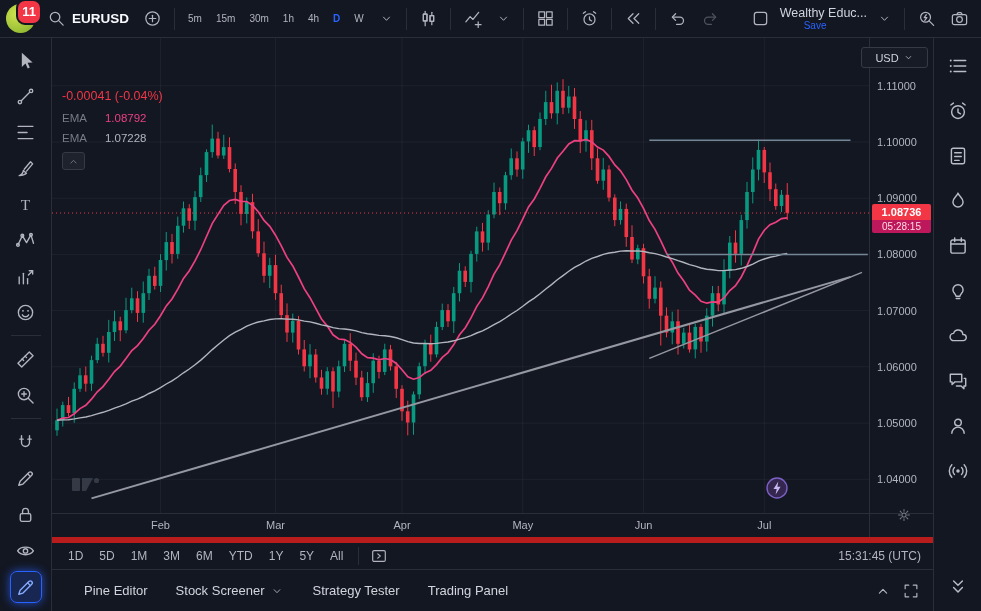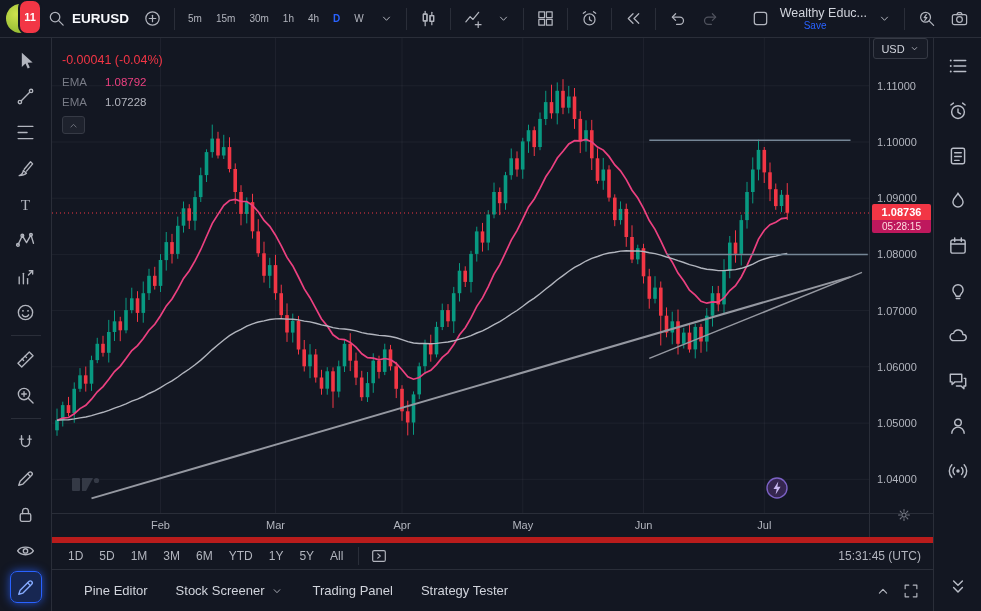--- a/index.html
+++ b/index.html
@@ -11,22 +11,22 @@
   .topbar{height:38px;min-height:38px;display:flex;align-items:center;justify-content:space-between;
           border-bottom:1px solid #2a2e39;padding:0 6px;gap:4px;overflow:hidden}
   .tb-left,.tb-right{display:flex;align-items:center;gap:2px;height:100%}
   .tb-btn{display:flex;align-items:center;gap:6px;background:none;border:none;color:#b2b5be;height:30px;
           padding:0 6px;border-radius:4px;font-size:12.5px;font-family:inherit;cursor:pointer;white-space:nowrap}
   .ic{display:flex;align-items:center;justify-content:center}
   .ic svg{width:19px;height:19px;display:block}
   .sep{width:1px;height:22px;background:#2a2e39;margin:0 4px;flex:none}
   .avatar{position:relative;width:29px;height:29px;min-width:29px;border-radius:50%;cursor:pointer;border:none;
           background:radial-gradient(circle at 35% 35%, #cfe24e, #7fae2a);margin-right:4px}
-  .avatar-badge{position:absolute;top:-5px;right:-7px;background:#f23645;color:#fff;font-size:11px;font-weight:bold;
-          border-radius:9px;padding:10px 4px;border:2px solid #131722;line-height:1.1}
+  .avatar-badge{position:absolute;top:-5px;right:-7px;background:#f23645;color:#fff;font-size:13px;font-weight:bold;
+          border-radius:9px;padding:4px 4px;border:2px solid #131722;line-height:1.1}
   .symbol-label{font-size:13.5px;font-weight:bold;color:#f8f9fd}
   .tf-btn{background:none;border:none;color:#b2b5be;font-size:10px;font-family:inherit;height:28px;padding:0 7px;
           border-radius:4px;cursor:pointer}
   .tf-btn.active{color:#2962ff;font-weight:bold}
   .caret-btn svg{width:15px;height:15px}
   .disabled{color:#50535e !important}
   .layout-name{display:flex;flex-direction:column;align-items:flex-start;line-height:1.15;margin:3px 2px;cursor:pointer}
   .layout-name .nm{font-size:12.5px;color:#d1d4dc;white-space:nowrap}
   .layout-name .save{font-size:10px;color:#2962ff;margin-left:24px;cursor:pointer}
 
@@ -47,21 +47,21 @@
   #chart-svg{position:absolute;left:0;top:0}
 
   .legend{position:absolute;left:10px;top:15px;z-index:3}
   .lg-change{font-size:12.5px;margin-bottom:9px}
   .lg-row{display:flex;gap:18px;font-size:11.5px;margin-bottom:8px;cursor:pointer}
   .lg-lab{color:#787b86}
   .lg-collapse{margin-top:2px;width:23px;height:18px;background:#1e222d;border:1px solid #363a45;border-radius:3px;
           color:#787b86;display:flex;align-items:center;justify-content:center;cursor:pointer;padding:0}
   .lg-collapse svg{width:13px;height:13px}
 
-  .usd-btn{position:absolute;top:0;right:5px;width:55px;height:21px;background:#171b26;border:1px solid #363a45;
+  .usd-btn{position:absolute;top:9px;right:5px;width:67px;height:21px;background:#171b26;border:1px solid #363a45;
           border-radius:3px;color:#d1d4dc;font-size:11px;font-family:inherit;display:flex;align-items:center;
           justify-content:center;gap:4px;z-index:3;cursor:pointer}
   .usd-btn svg{width:11px;height:11px}
 
   .price-tag{position:absolute;left:820px;width:59px;z-index:4;text-align:center;border-radius:2px;overflow:hidden}
   .price-tag .p{color:#fff;font-size:11px;font-weight:bold;padding:2px 0}
   .price-tag .cd{color:#ffd9de;font-size:10px;padding:1px 0}
 
   .watermark{position:absolute;left:20px;top:433px;opacity:.55;z-index:1}
   .community-badge{position:absolute;left:714px;top:439px;width:22px;height:22px;z-index:3;cursor:pointer;
@@ -696,21 +696,21 @@
             <text x="825" y="51.8" fill="#b2b5be" font-size="11" font-family="&quot;Liberation Sans&quot;,sans-serif">1.11000</text>
             <text x="108.5" y="491" fill="#b2b5be" font-size="11" text-anchor="middle" font-family="&quot;Liberation Sans&quot;,sans-serif">Feb</text>
             <text x="223.5" y="491" fill="#b2b5be" font-size="11" text-anchor="middle" font-family="&quot;Liberation Sans&quot;,sans-serif">Mar</text>
             <text x="350.0" y="491" fill="#b2b5be" font-size="11" text-anchor="middle" font-family="&quot;Liberation Sans&quot;,sans-serif">Apr</text>
             <text x="470.8" y="491" fill="#b2b5be" font-size="11" text-anchor="middle" font-family="&quot;Liberation Sans&quot;,sans-serif">May</text>
             <text x="591.5" y="491" fill="#b2b5be" font-size="11" text-anchor="middle" font-family="&quot;Liberation Sans&quot;,sans-serif">Jun</text>
             <text x="712.3" y="491" fill="#b2b5be" font-size="11" text-anchor="middle" font-family="&quot;Liberation Sans&quot;,sans-serif">Jul</text>
           </svg>
 
         <div class="legend">
-          <div class="lg-change" style="color: rgb(242, 54, 69);">-0.00041 (-0.04%)</div>
+          <div class="lg-change" style="color: rgb(242, 54, 69); margin-top: 36px;">-0.00041 (-0.04%)</div>
           <div class="lg-row">
             <span class="lg-lab">EMA</span>
             <span style="color: rgb(236, 64, 128);">1.08792</span>
           </div>
           <div class="lg-row">
             <span class="lg-lab">EMA</span>
             <span style="color: rgb(178, 181, 190);">1.07228</span>
           </div>
           <button class="lg-collapse">
               <span class="ic">
@@ -790,24 +790,24 @@
             </button>
             <button class="bp-tab">
               <span>Stock Screener</span>
               <span class="ic">
                 <svg viewBox="0 0 20 20" fill="none" stroke="currentColor" stroke-width="1.3" stroke-linecap="round" stroke-linejoin="round">
                   <polyline points="6,8.2 10,12.4 14,8.2"></polyline>
                 </svg>
               </span>
             </button>
             <button class="bp-tab">
-              <span>Trading Panel</span>
+              <span>Strategy Tester</span>
             </button>
             <button class="bp-tab">
-              <span>Strategy Tester</span>
+              <span>Trading Panel</span>
             </button>
           </div>
         <div class="bp-spacer"></div>
         <button class="bp-icon">
             <span class="ic">
               <svg viewBox="0 0 20 20" fill="none" stroke="currentColor" stroke-width="1.3" stroke-linecap="round" stroke-linejoin="round">
                 <polyline points="6,12.4 10,8.2 14,12.4"></polyline>
               </svg>
             </span>
           </button>

